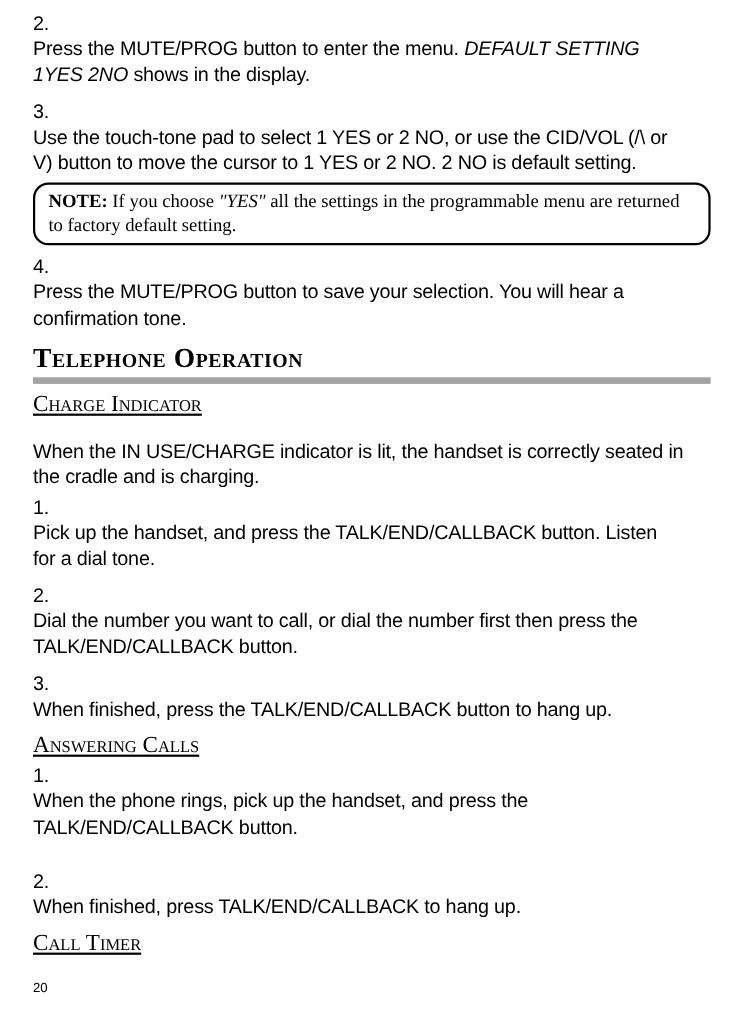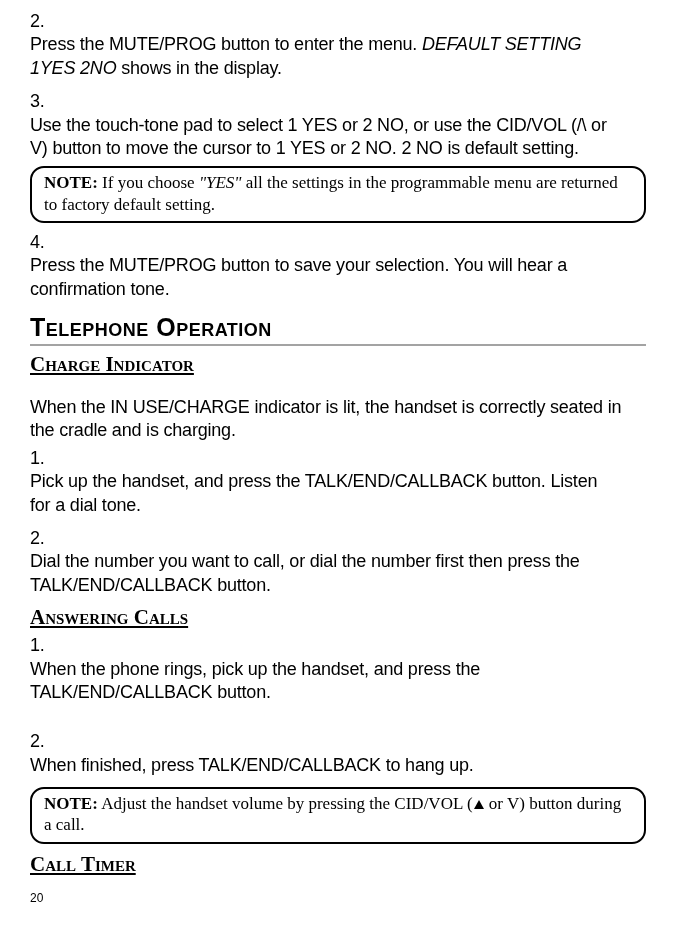--- a/index.html
+++ b/index.html
@@ -43,34 +43,34 @@
     padding: 4px 12px 6px 12px;
     margin: 6px 0 8px 0;
     font-family: "Book Antiqua", Palatino, "Palatino Linotype", serif;
     font-size: 17px;
     line-height: 1.25;
   }
   .notebox .label {
     font-weight: bold;
   }
   .sec-title {
-    font-family: Liberation Sans, sans-serif;
+    font-family: Liberation Serif, serif;
     font-variant: small-caps;
     font-weight: bold;
     font-size: 25px;
     letter-spacing: 0.5px;
-    border-bottom: 2px solid #a3a3a3;
+    border-bottom: 6px solid #a3a3a3;
     margin-top: 12px;
     margin-bottom: 4px;
     padding-bottom: 2px;
   }
   .subsec-title {
     font-family: "Book Antiqua", Palatino, "Palatino Linotype", serif;
     font-variant: small-caps;
-    font-weight: bold;
+    font-weight: normal;
     font-size: 21px;
     text-decoration: underline;
     margin-top: 14px;
     margin-bottom: 2px;
   }
   .para {
     font-size: 18px;
     line-height: 1.3;
     letter-spacing: -0.2px;
     margin-top: 19px;
@@ -142,31 +142,32 @@
   <div class="para">When the IN USE/CHARGE indicator is lit, the handset is correctly seated in the cradle and is charging.</div>
 
   <div class="list-item">
     <span class="lnum">1.</span>
     <span class="lbody">Pick up the handset, and press the TALK/END/CALLBACK button. Listen for a dial tone.</span>
   </div>
   <div class="list-item" style="margin-top:10px">
     <span class="lnum">2.</span>
     <span class="lbody">Dial the number you want to call, or dial the number first then press the TALK/END/CALLBACK button.</span>
   </div>
+  <div class="list-item" style="margin-top:10px">
+    <span class="lnum">3.</span>
+    <span class="lbody">When finished, press the TALK/END/CALLBACK button to hang up.</span>
+  </div>
 
   <div class="subsec-title" style="margin-top:8px">Answering Calls</div>
   <div class="list-item">
     <span class="lnum">1.</span>
     <span class="lbody">When the phone rings, pick up the handset, and press the TALK/END/CALLBACK button.</span>
   </div>
   <div class="list-item" style="margin-top:26px">
     <span class="lnum">2.</span>
     <span class="lbody">When finished, press TALK/END/CALLBACK to hang up.</span>
   </div>
 
-  <div class="notebox" style="margin-top:10px">
-    <span class="label">NOTE:</span><span> Adjust the handset volume by pressing the CID/VOL (</span><span class="caret"></span><span> or V) button during a call.</span>
-  </div>
 
   <div class="subsec-title" style="margin-top:8px">Call Timer</div>
 
   <div class="page-num">20</div>
 </div>
 
 </body></html>

